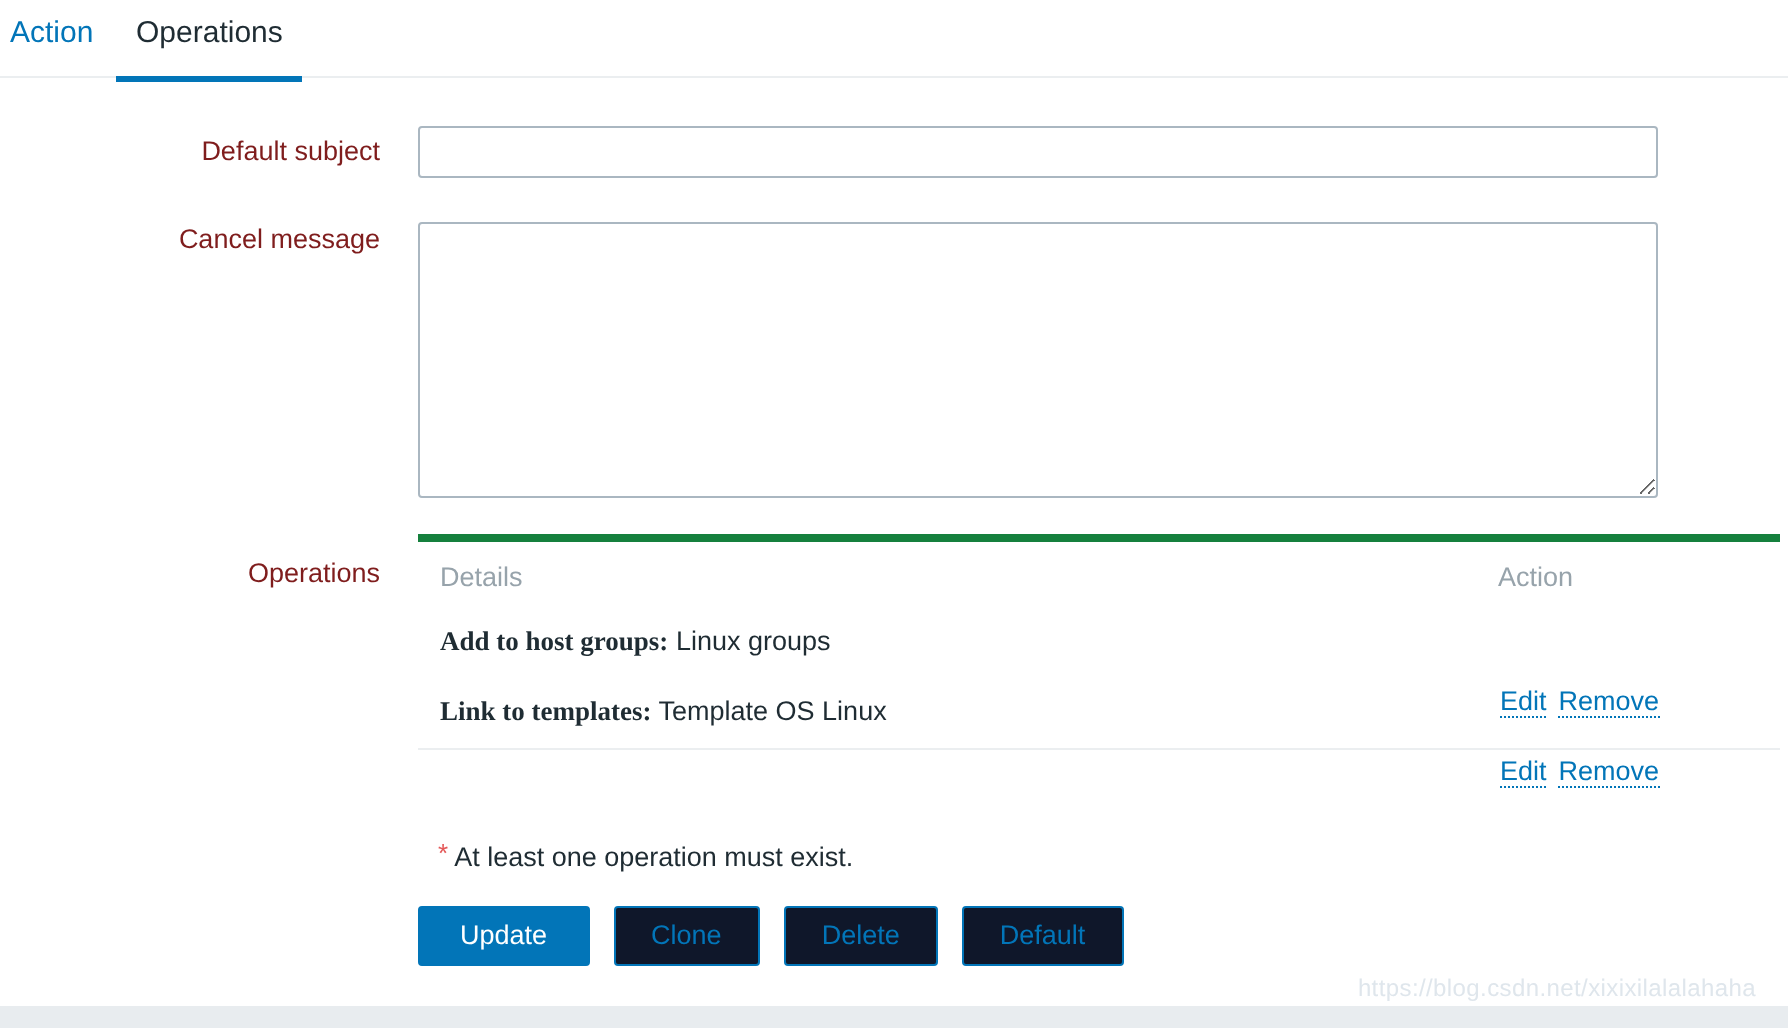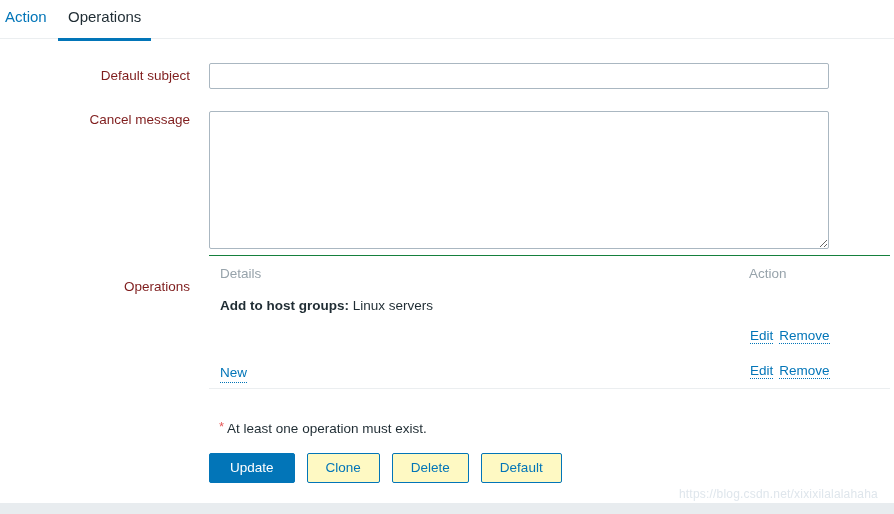--- a/index.html
+++ b/index.html
@@ -100,23 +100,23 @@
     color: #1f2c33;
     padding: 4px 6px;
     resize: vertical;
     outline: none;
   }
 
   
   .ops-table {
     position: absolute;
     left: 209px;
-    top: 216px;
+    top: 228px;
     width: 681px;
-    border-top: 1px solid #15803d;
+    border-top: 4px solid #15803d;
     border-bottom: 1px solid #ebeef0;
     box-sizing: border-box;
   }
   .ops-head {
     position: relative;
     height: 33px;
   }
   .ops-head .col-details,
   .ops-head .col-action {
     position: absolute;
@@ -136,20 +136,21 @@
     position: absolute;
     left: 11px;
     top: 7px;
     font-size: 13.5px;
     line-height: 19px;
     color: #1f2c33;
     white-space: nowrap;
   }
   .ops-row .cell-details b {
     font-weight: bold;
+    font-family: Liberation Serif, serif;
   }
   .ops-row .cell-action {
     position: absolute;
     left: 541px;
     top: 7px;
     font-size: 13.5px;
     line-height: 19px;
     white-space: nowrap;
     margin-top: 30px;
   }
@@ -210,21 +211,21 @@
     margin-right: 12px;
     outline: none;
   }
   .btn-primary {
     background: #0275b8;
     border: 1px solid #0275b8;
     color: #ffffff;
     padding: 0 20px;
   }
   .btn-secondary {
-    background: #fef9c3;
+    background: #0f172a;
     border: 1px solid #0275b8;
     color: #0275b8;
     padding: 0 18px;
   }
 
   
   .watermark {
     position: absolute;
     right: 16px;
     top: 487px;
@@ -265,36 +266,37 @@
   <div class="ops-table">
 
     <div class="ops-head">
       <div class="col-details">Details</div>
       <div class="col-action">Action</div>
     </div>
 
     <div class="ops-row">
       <div class="cell-details">
         <b>Add to host groups:</b>
-        <span>Linux servers</span>
+        <span>Linux groups</span>
       </div>
       <div class="cell-action">
         <span class="lnk">Edit</span><span class="lnk">Remove</span>
       </div>
     </div>
 
     <div class="ops-row">
+      <div class="cell-details">
+        <b>Link to templates:</b>
+        <span>Template OS Linux</span>
+      </div>
       <div class="cell-action">
         <span class="lnk">Edit</span><span class="lnk">Remove</span>
       </div>
     </div>
 
-    <div class="ops-new">
-      <span class="newlink lnk">New</span>
-    </div>
 
   </div>
 
   <div class="hint">
     <span class="star">*</span>
     <span>At least one operation must exist.</span>
   </div>
 
   <div class="buttons">
     <button class="btn btn-primary">Update</button><button class="btn btn-secondary">Clone</button><button class="btn btn-secondary">Delete</button><button class="btn btn-secondary">Default</button>

